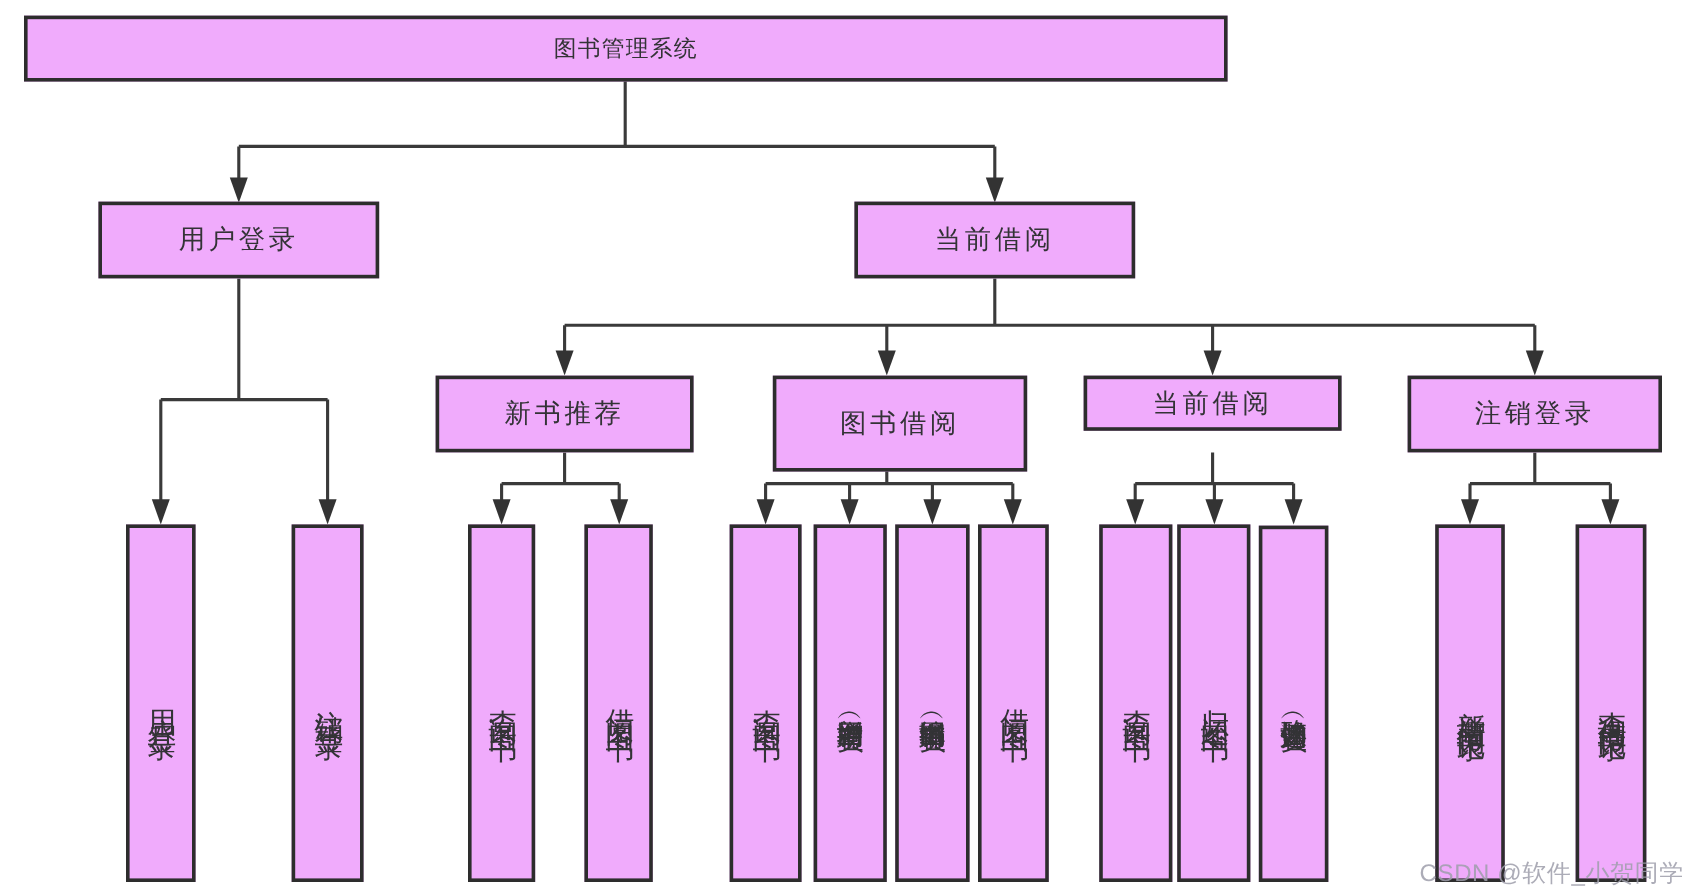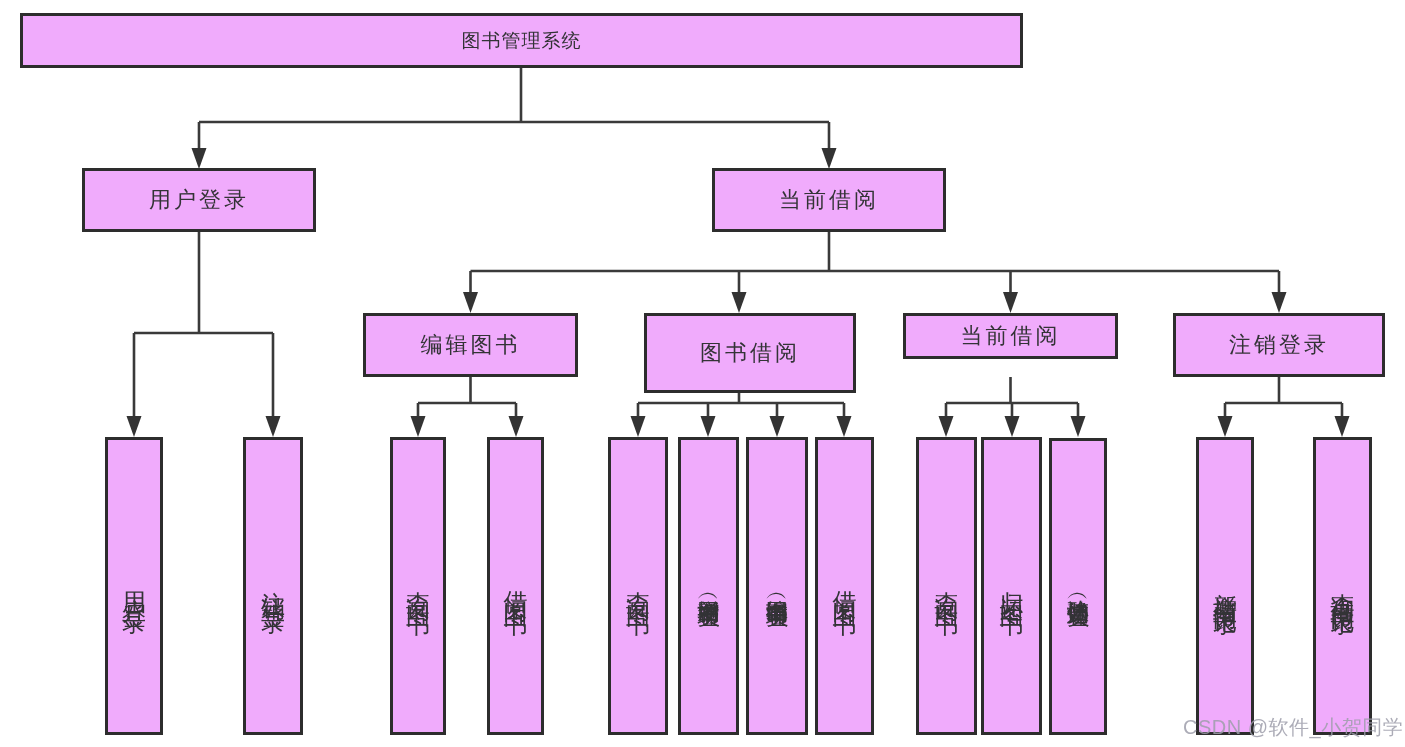--- a/index.html
+++ b/index.html
@@ -103,21 +103,21 @@
   </div>
 
   <div class="node hnode" style="left:82px; top:168px; width:234px; height:64px;">
     <span>用户登录</span>
   </div>
   <div class="node hnode" style="left:712px; top:168px; width:234px; height:64px;">
     <span>当前借阅</span>
   </div>
 
   <div class="node hnode" style="left:363px; top:313px; width:215px; height:64px;">
-    <span>编辑图书</span>
+    <span>新书推荐</span>
   </div>
   <div class="node hnode" style="left:644px; top:313px; width:212px; height:80px;justify-content:center;">
     <span>图书借阅</span>
   </div>
   <div class="node hnode" style="left:903px; top:313px; width:215px; height:46px;">
     <span>当前借阅</span>
   </div>
   <div class="node hnode" style="left:1173px; top:313px; width:212px; height:64px;">
     <span>注销登录</span>
   </div>

